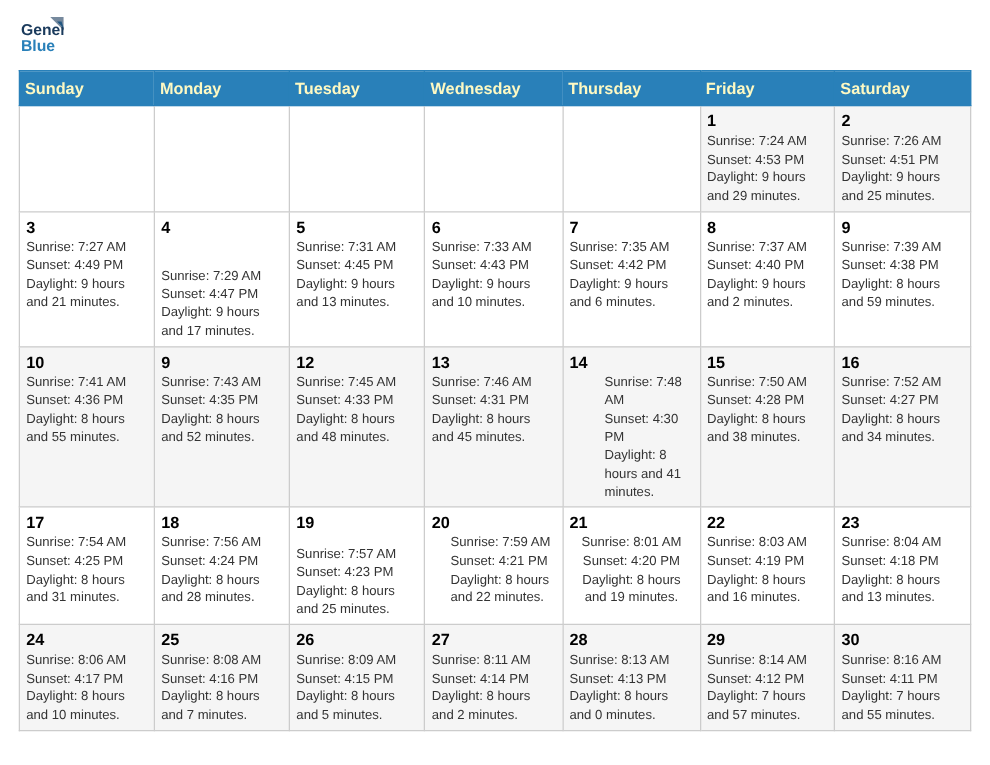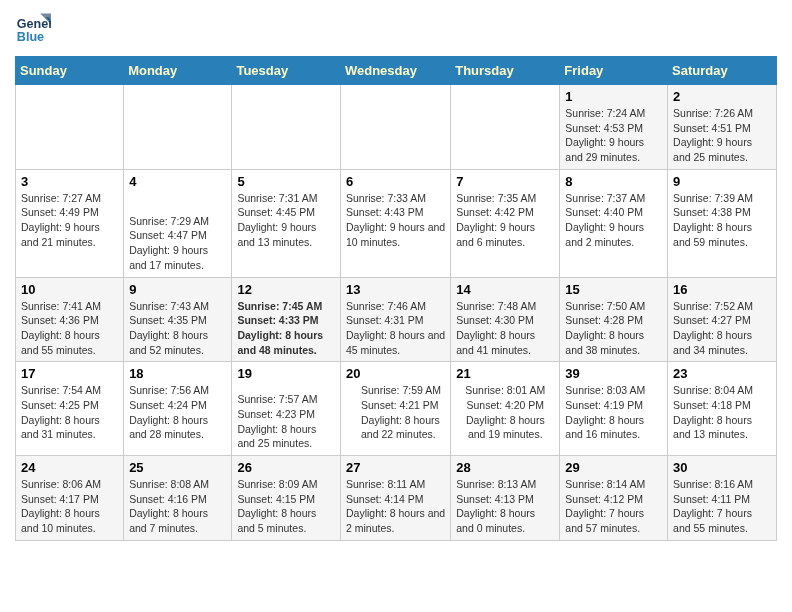--- a/index.html
+++ b/index.html
@@ -182,33 +182,33 @@
 Daylight: 8 hours and 55 minutes.</div>
         </td>
         <td>
           <div class="day-number">9</div>
           <div class="day-info" style="white-space: pre-line;">Sunrise: 7:43 AM
 Sunset: 4:35 PM
 Daylight: 8 hours and 52 minutes.</div>
         </td>
         <td>
           <div class="day-number">12</div>
-          <div class="day-info" style="white-space: pre-line; font-weight: bold;">Sunrise: 7:45 AM
+          <div class="day-info" style="white-space: pre-line;">Sunrise: 7:45 AM
 Sunset: 4:33 PM
 Daylight: 8 hours and 48 minutes.</div>
         </td>
         <td>
           <div class="day-number">13</div>
           <div class="day-info" style="white-space: pre-line;">Sunrise: 7:46 AM
 Sunset: 4:31 PM
 Daylight: 8 hours and 45 minutes.</div>
         </td>
         <td>
           <div class="day-number">14</div>
-          <div class="day-info" style="white-space: pre-line;">Sunrise: 7:48 AM
+          <div class="day-info" style="white-space: pre-line; margin-left: 28px;">Sunrise: 7:48 AM
 Sunset: 4:30 PM
 Daylight: 8 hours and 41 minutes.</div>
         </td>
         <td>
           <div class="day-number">15</div>
           <div class="day-info" style="white-space: pre-line;">Sunrise: 7:50 AM
 Sunset: 4:28 PM
 Daylight: 8 hours and 38 minutes.</div>
         </td>
         <td>
@@ -243,21 +243,21 @@
 Sunset: 4:21 PM
 Daylight: 8 hours and 22 minutes.</div>
         </td>
         <td>
           <div class="day-number">21</div>
           <div class="day-info" style="white-space: pre-line; text-align: center;">Sunrise: 8:01 AM
 Sunset: 4:20 PM
 Daylight: 8 hours and 19 minutes.</div>
         </td>
         <td>
-          <div class="day-number">39</div>
+          <div class="day-number">22</div>
           <div class="day-info" style="white-space: pre-line;">Sunrise: 8:03 AM
 Sunset: 4:19 PM
 Daylight: 8 hours and 16 minutes.</div>
         </td>
         <td>
           <div class="day-number">23</div>
           <div class="day-info" style="white-space: pre-line;">Sunrise: 8:04 AM
 Sunset: 4:18 PM
 Daylight: 8 hours and 13 minutes.</div>
         </td>

